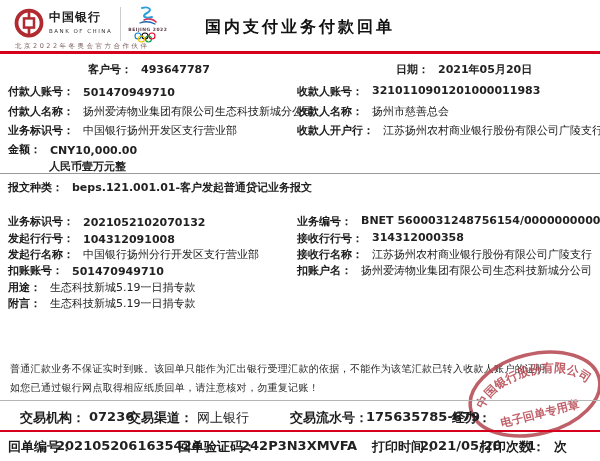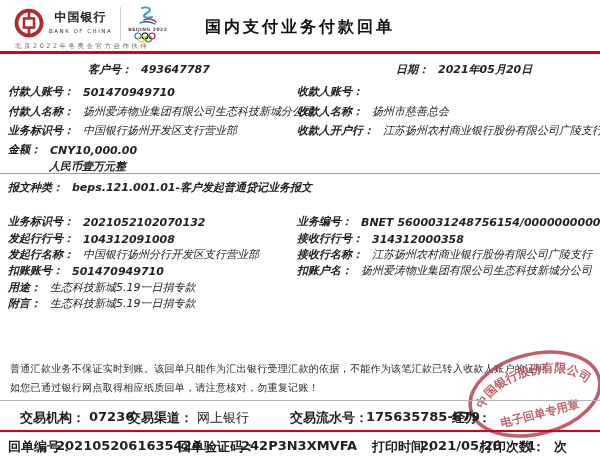--- a/index.html
+++ b/index.html
@@ -1,37 +1,37 @@
 <!DOCTYPE html>
 <html><head>
 <meta charset="utf-8">
 <style>
   html,body{margin:0;padding:0;background:#fff;}
   .page{position:relative;width:600px;height:461px;background:#fff;overflow:hidden;
         font-family:"DejaVu Sans","Liberation Sans",sans-serif;color:#1c1c1c;}
   
   .logo-block{position:absolute;left:14px;top:6px;display:flex;align-items:flex-start;}
   .roundel{width:30px;height:30px;margin-top:2px;}
-  .bankname{margin-left:5px;margin-top:3px;text-align:center;}
+  .bankname{margin-left:5px;margin-top:3px;}
   .bankname .cn{font-size:12px;font-weight:bold;color:#222;font-family:"DejaVu Serif","Liberation Serif",serif;letter-spacing:1px;}
   .bankname .en{font-size:5.5px;color:#333;letter-spacing:1.5px;margin-top:2px;}
   .logo-divider{width:1px;height:34px;background:#ccc;margin:1px 7px 0 8px;}
   .emblem-wrap{display:flex;flex-direction:column;align-items:center;}
   .emblem-caption{font-size:4.5px;color:#5a3a46;letter-spacing:.5px;margin-top:1px;font-weight:bold;}
   .partner-caption{position:absolute;left:15px;top:42px;font-size:6.5px;letter-spacing:2.5px;color:#7d6060;}
   .title{position:absolute;left:0;right:0;top:17px;text-align:center;font-size:16px;font-weight:bold;
          letter-spacing:3px;color:#111;font-family:"DejaVu Serif","Liberation Serif",serif;}
   .hline{position:absolute;left:0;right:0;}
   .red-line{height:2.5px;background:#d6001c;}
   .red-line-thin{height:2px;background:#d6001c;}
   .gray-line{height:1px;background:#9a9a9a;}
   
-  .row{position:absolute;left:8px;right:0;height:15px;font-size:11px;white-space:nowrap;font-style:italic;}
+  .row{position:absolute;left:8px;right:0;height:15px;font-size:11px;white-space:nowrap;}
   .lcol{position:absolute;left:0;top:0;display:flex;align-items:flex-end;}
-  .rcol{position:absolute;left:289px;top:0;display:flex;align-items:flex-end;}
+  .rcol{position:absolute;left:289px;top:0;display:flex;align-items:flex-start;}
   .lbl{font-weight:bold;font-size:11px;margin-right:9px;color:#1c1c1c;}
   .val{font-size:11px;color:#222;}
   .bold{font-weight:bold;font-size:11px;}
   .meta-left{position:absolute;left:80px;top:0;display:flex;align-items:baseline;}
   .meta-right{position:absolute;left:388px;top:0;display:flex;align-items:center;}
   .disclaimer{position:absolute;left:10px;font-size:10px;color:#2a2a2a;letter-spacing:.3px;
               font-family:Liberation Mono, monospace;}
   
   .fitem{position:absolute;top:0;font-size:13px;white-space:nowrap;}
   .frow{position:absolute;left:0;right:0;height:15px;}
@@ -85,20 +85,21 @@
     </span>
   </div>
 
   <div class="row" style="top:84px">
     <span class="lcol">
         <span class="lbl">付款人账号：</span>
         <span class="val bold">501470949710</span>
       </span>
     <span class="rcol">
         <span class="lbl">收款人账号：</span>
+        <span class="val bold">3210110901201000011983</span>
       </span>
   </div>
   <div class="row" style="top:104px">
     <span class="lcol">
         <span class="lbl">付款人名称：</span>
         <span class="val">扬州爱涛物业集团有限公司生态科技新城分公司</span>
       </span>
     <span class="rcol">
         <span class="lbl">收款人名称：</span>
         <span class="val">扬州市慈善总会</span>

